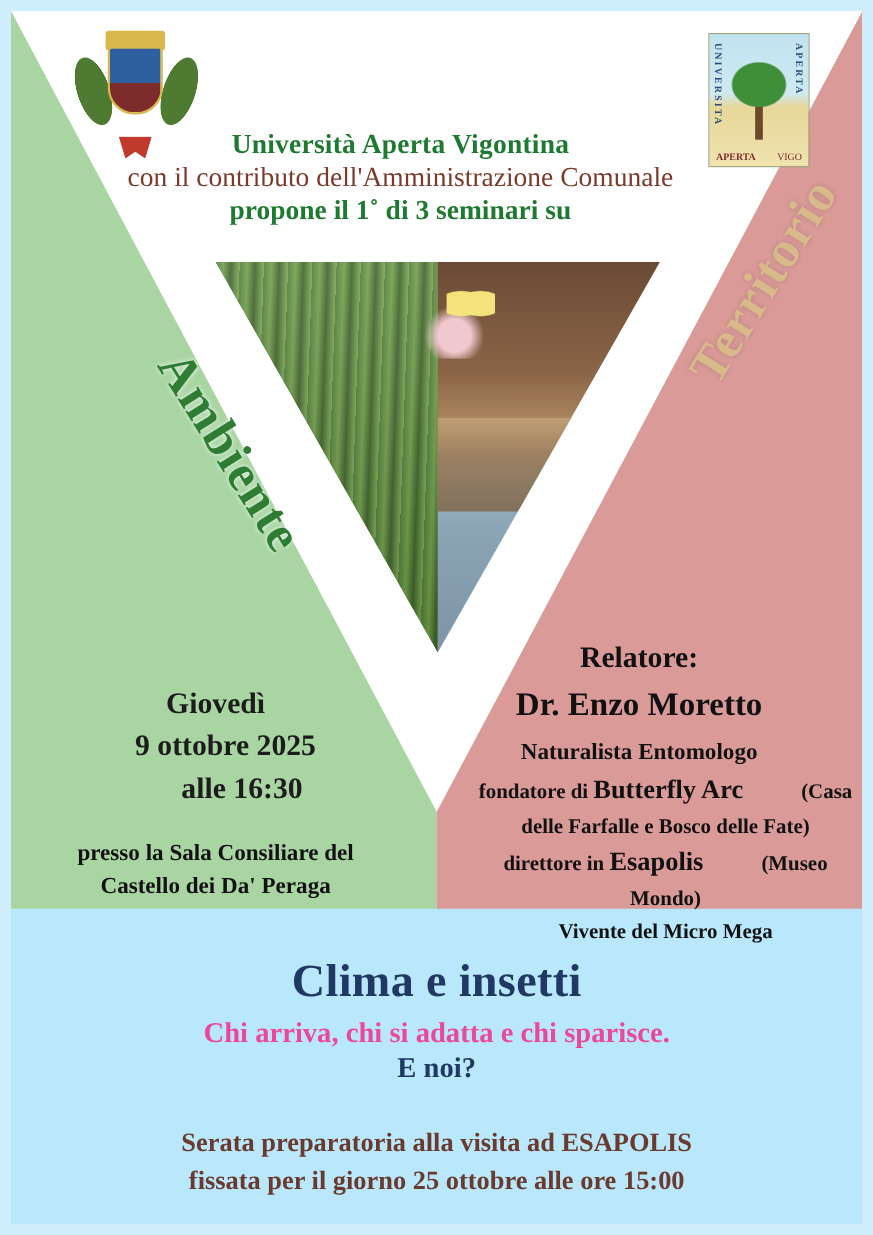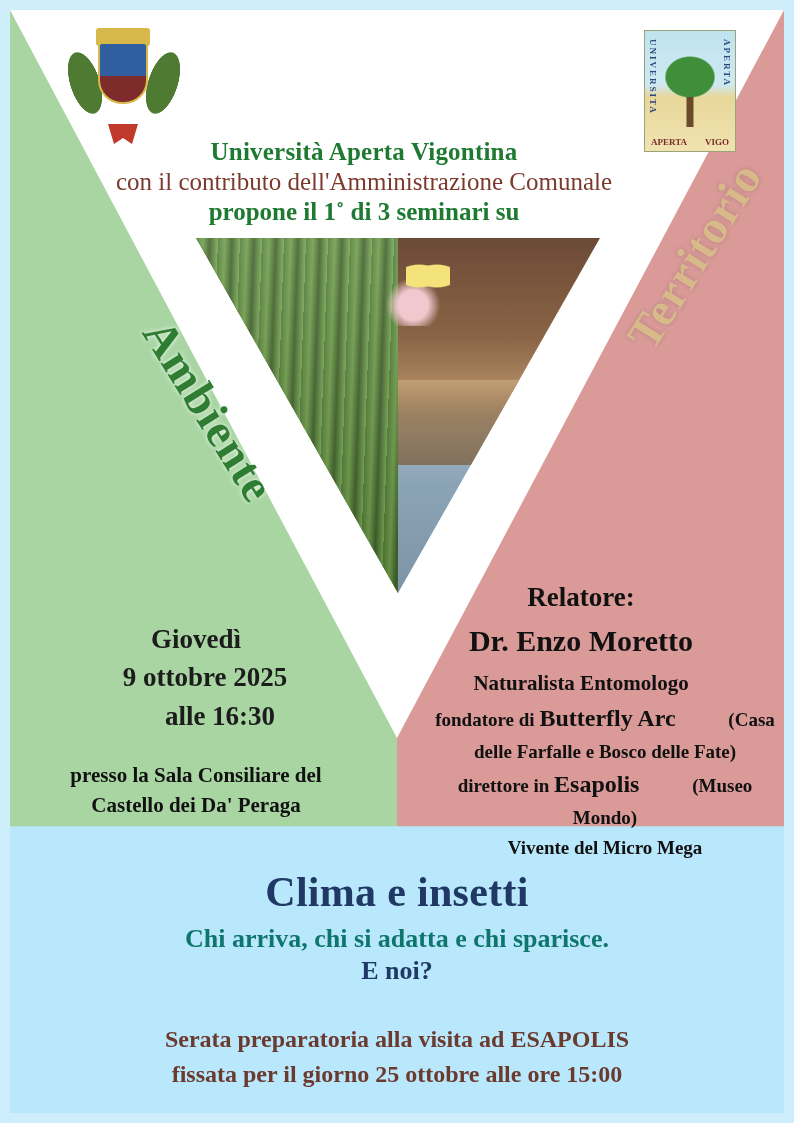--- a/index.html
+++ b/index.html
@@ -70,21 +70,20 @@
   }
 
   
   .title-block {
     position: absolute;
     top: 108px;
     left: 0;
     width: 708px;
     text-align: center;
     z-index: 6;
-    margin-top: 20px;
   }
   .title-line-1 {
     font-size: 25px;
     font-weight: bold;
     color: #1e7a30;
     letter-spacing: .2px;
   }
   .title-line-2 {
     font-size: 25px;
     font-weight: normal;
@@ -249,21 +248,21 @@
   .main-title {
     font-size: 42px;
     font-weight: bold;
     color: #1f3864;
     letter-spacing: .3px;
     margin-top: 18px;
   }
   .sub-1 {
     font-size: 26px;
     font-weight: bold;
-    color: #0f766e;
+    color: #ec4899;
     margin-top: 8px;
   }
   .sub-2 {
     font-size: 26px;
     font-weight: bold;
     color: #1f3864;
     margin-top: 2px;
   }
   .prep {
     margin-top: 36px;
@@ -337,21 +336,21 @@
     position: absolute; right: 3px; top: 8px;
     font-size: 9px; font-weight: bold; color: #2b4a7a;
     writing-mode: vertical-rl; letter-spacing: 2px;
   }
   .uni-text-b1 {
     position: absolute; left: 6px; bottom: 4px;
     font-size: 9px; font-weight: bold; color: #7a2b2b;
   }
   .uni-text-b2 {
     position: absolute; right: 6px; bottom: 4px;
-    font-size: 9px; font-weight: bold; color: #7a2b2b; text-align: center;
+    font-size: 9px; font-weight: normal; color: #7a2b2b; text-align: center;
   }
 </style>
 </head>
 <body>
 
 <div id="poster">
 
   <div class="field field-left"></div>
   <div class="field field-right"></div>
   <div class="field field-bottom"></div>

